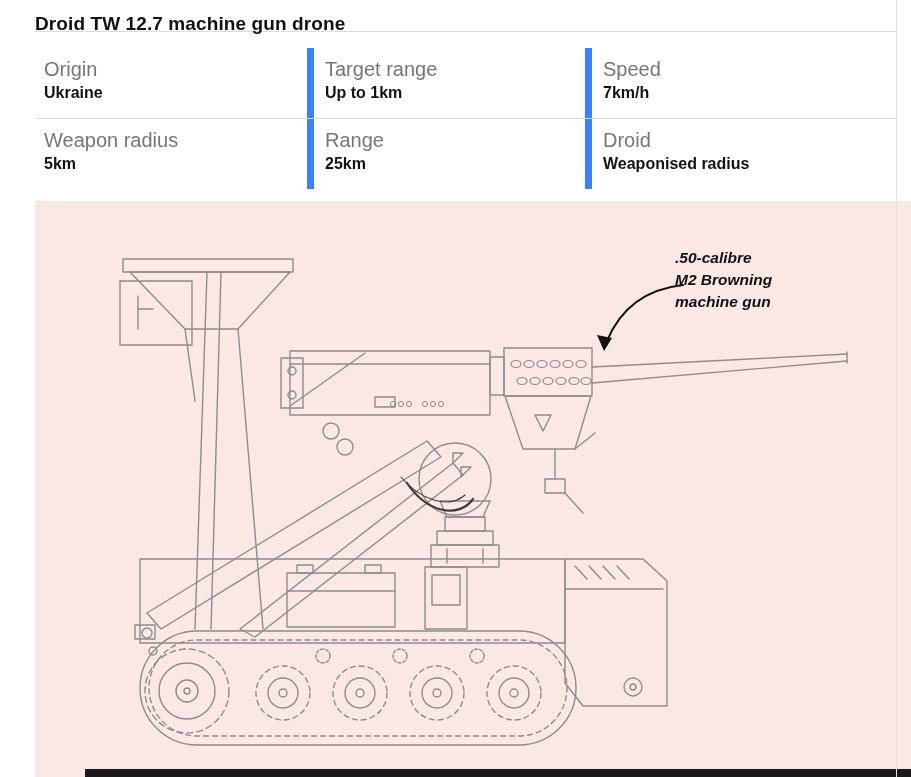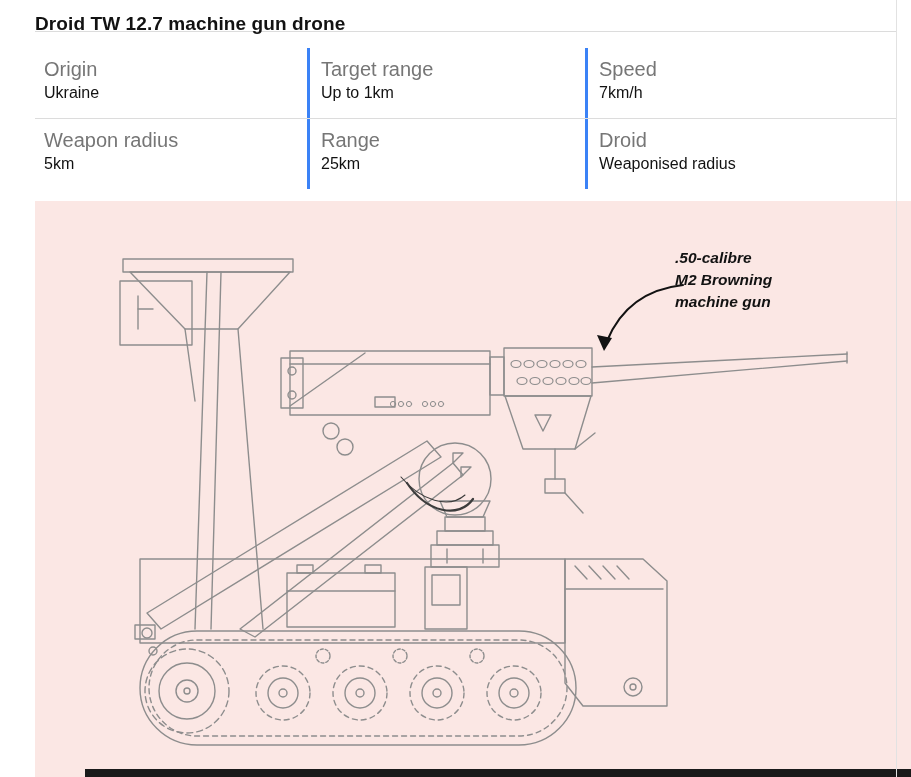--- a/index.html
+++ b/index.html
@@ -10,23 +10,23 @@
   }
   .page { position:relative; width:911px; height:777px; background:#fff; }
 
   .header { margin:0 14px 16px 35px; height:32px; padding-top:13px; border-bottom:1px solid #dcdcdc; }
   .title { font-size:19px; font-weight:700; letter-spacing:.1px; }
 
   .specs { margin:0 14px 0 35px; }
   .spec-row { display:grid; grid-template-columns:272px 278px 1fr; }
   .spec-row + .spec-row { border-top:1px solid #dcdcdc; }
   .spec-cell { padding:11px 0 15px 9px; }
-  .spec-cell + .spec-cell { border-left:3px solid #3b82f6; padding-left:11px; }
+  .spec-cell + .spec-cell { border-left:7px solid #3b82f6; padding-left:11px; }
   .spec-label { font-size:20px; line-height:20px; color:#767676; }
-  .spec-value { font-size:16px; line-height:21px; font-weight:400; margin-top:3px; }
+  .spec-value { font-size:16px; line-height:21px; font-weight:700; margin-top:3px; }
 
   .canvas { position:relative; margin:12px 0 0 35px; width:876px; height:722px; background:#fbe7e4;font-style:italic; }
   .annotation { position:absolute; left:640px; top:46px; font-size:15.5px; font-weight:700; line-height:22px; color:#121212; }
   .annotation span { display:block; }
 
   .bottom-bar { position:absolute; left:85px; right:0; bottom:0; height:8px; background:#1a1a1a; }
   .edge-rule { position:absolute; left:896px; top:0; bottom:0; width:1px; background:#e2e2e2; }
 </style>
 </head>
 <body>

